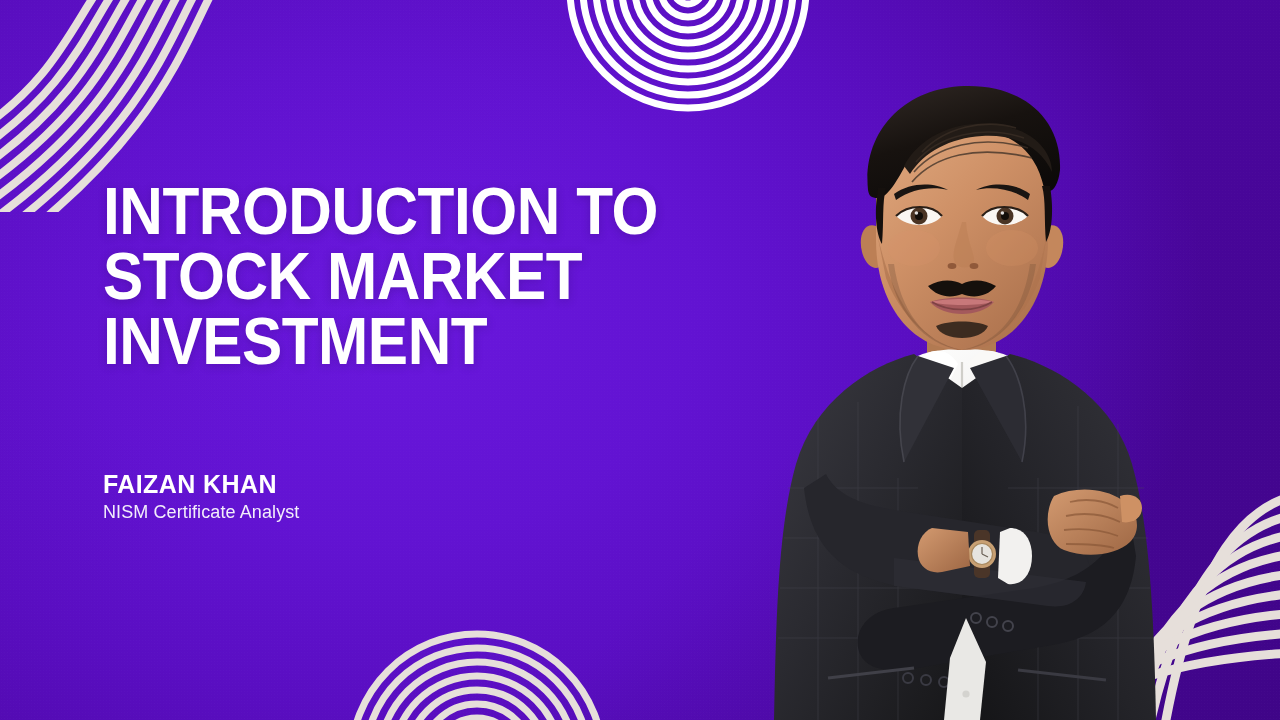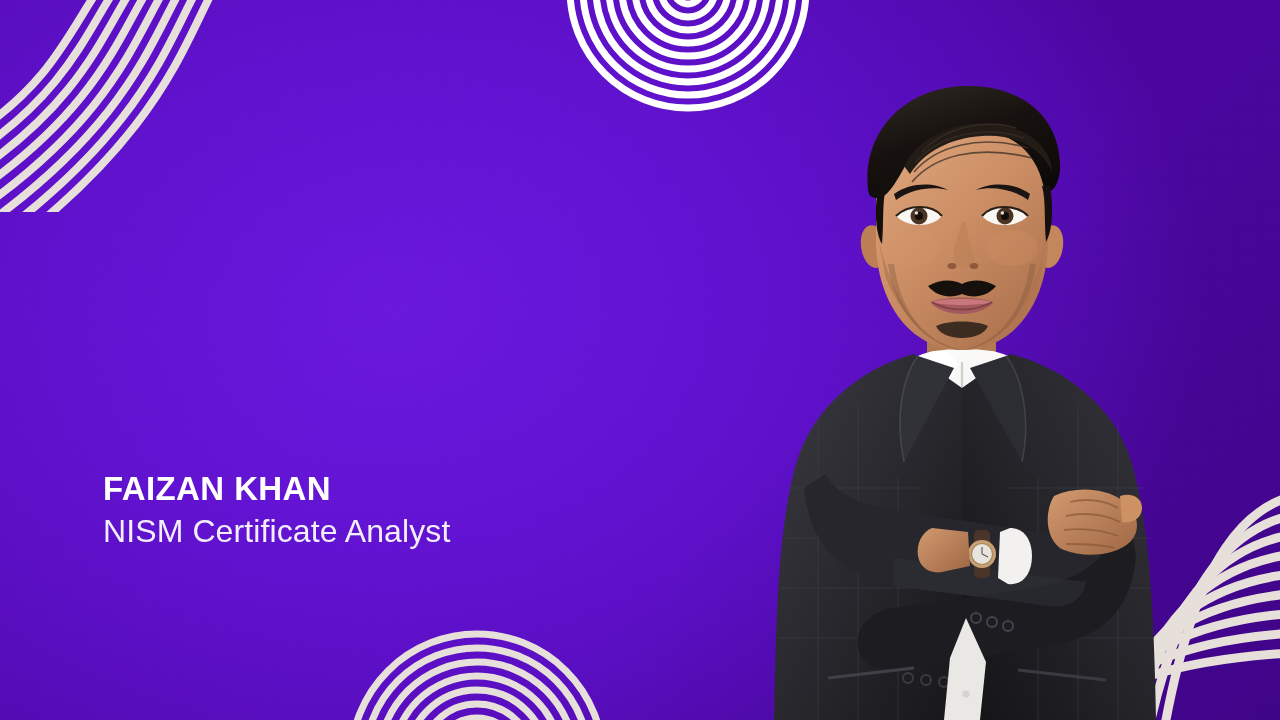--- a/index.html
+++ b/index.html
@@ -75,29 +75,29 @@
     transform-origin:left top;
     white-space:pre-line;
     text-shadow:0 2px 10px rgba(30,0,70,.22);
   }
   #presenter-meta {
     position:absolute;
     left:103px; top:470px;
   }
   #presenter-name {
     color:#FFFFFF;
-    font-size:33px;
+    font-size:25px;
     font-weight:bold;
     letter-spacing:0.4px;
     line-height:1.18;
     text-transform:uppercase;
   }
   .presenter-credential {
     color:#F3EEFB;
-    font-size:32px;
+    font-size:18px;
     font-weight:400;
     line-height:1.42;
     letter-spacing:0.1px;
   }
 </style>
 </head>
 <body>
 
 <div id="slide">
 
@@ -339,19 +339,24 @@
         <path d="M196 114 C218 88 262 76 310 90"></path>
         <path d="M194 124 C216 98 258 86 314 100"></path>
         <path d="M204 94 C226 70 266 60 298 70"></path>
       </g>
 
       <path d="M160 130 C156 154 158 176 164 186 C166 164 164 144 168 130 Z" fill="#15100D"></path>
       <path d="M332 128 C336 152 334 174 328 184 C326 162 328 142 324 128 Z" fill="#15100D"></path>
     </svg>
   </div>
 
+  <div id="text-block">
+    <div id="course-title">INTRODUCTION TO
+STOCK MARKET
+INVESTMENT</div>
+  </div>
 
   <div id="presenter-meta">
     <div id="presenter-name">FAIZAN KHAN</div>
     <div class="presenter-credential">NISM Certificate Analyst</div>
   </div>
 
 </div>
 
 </body></html>

